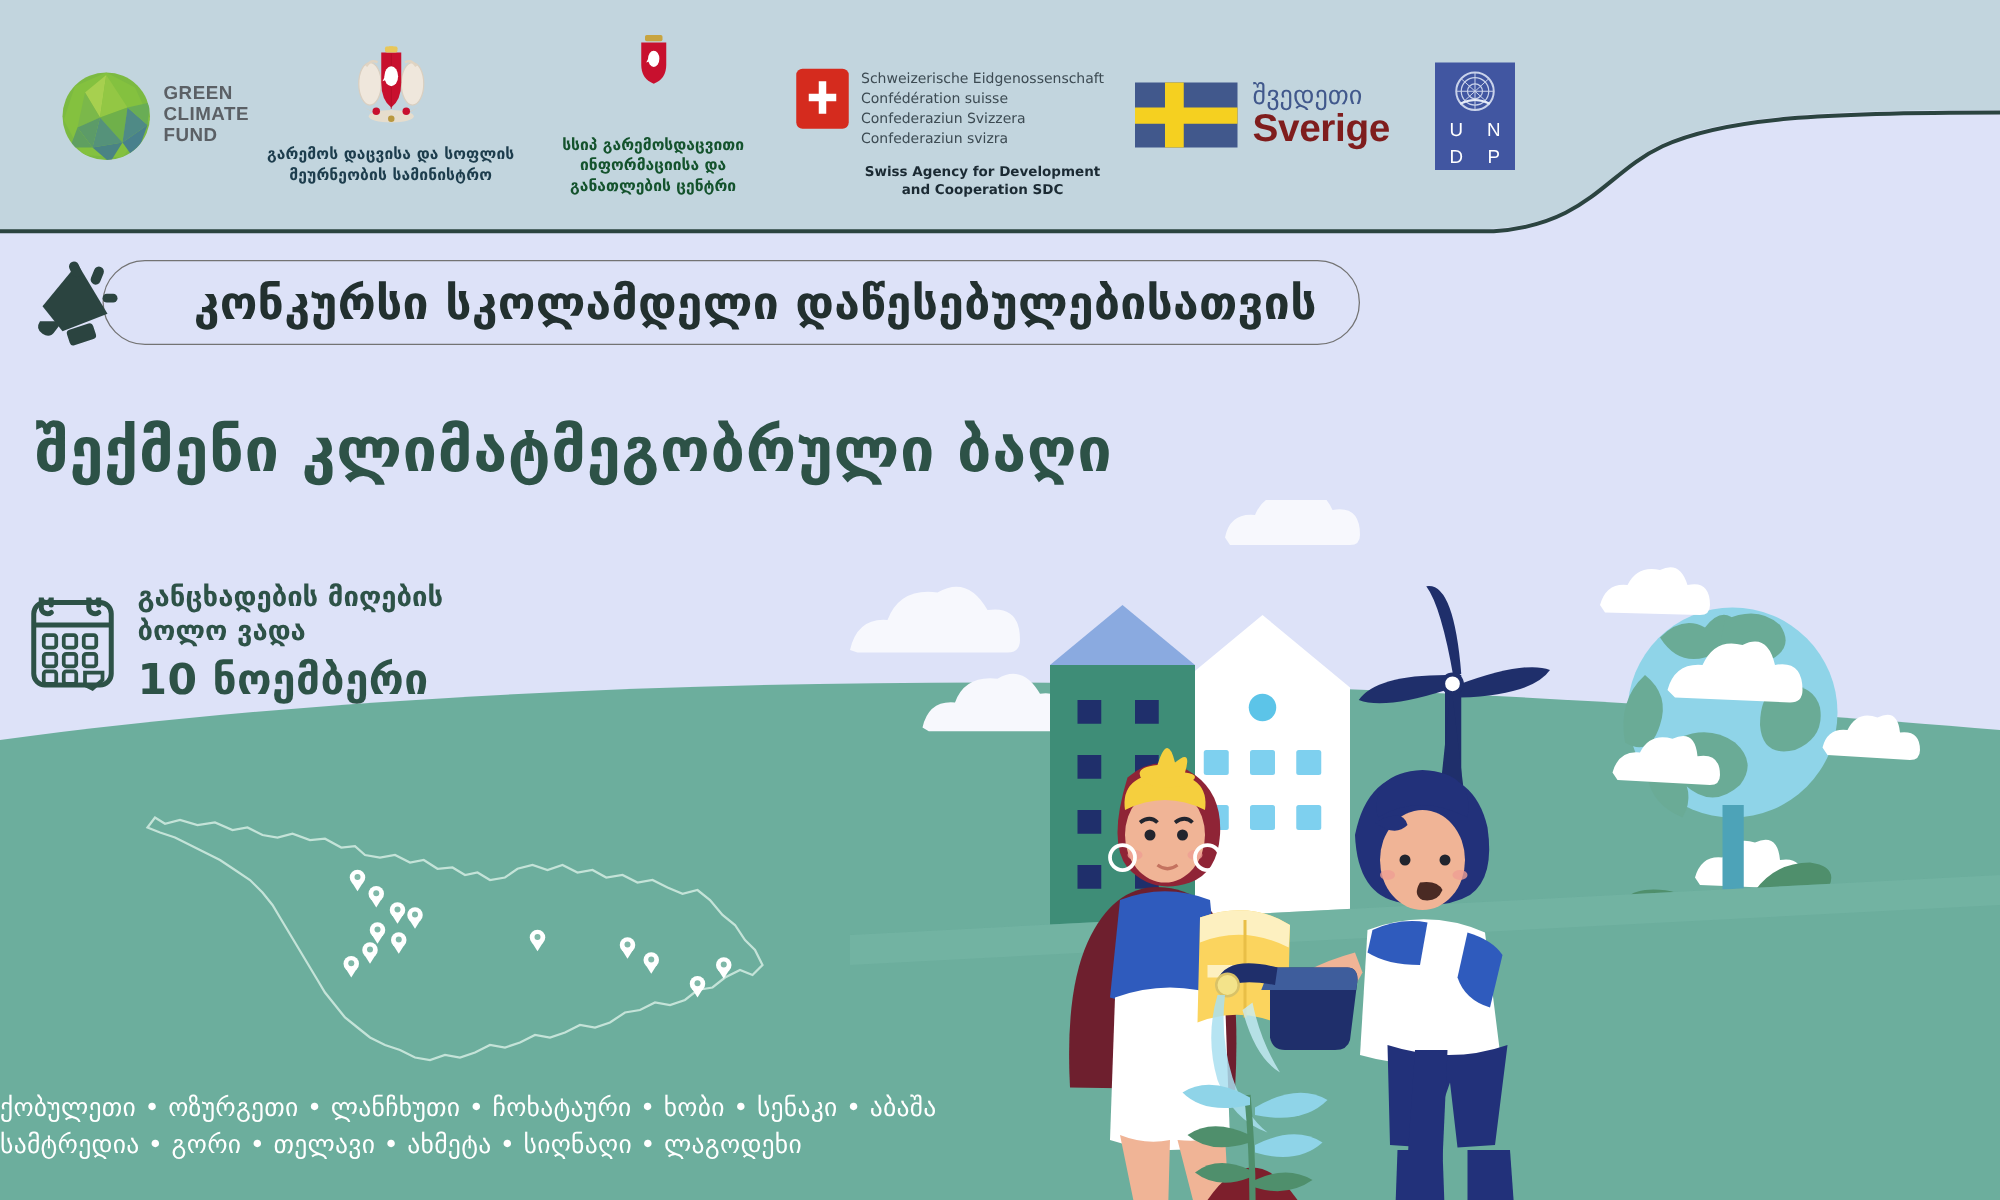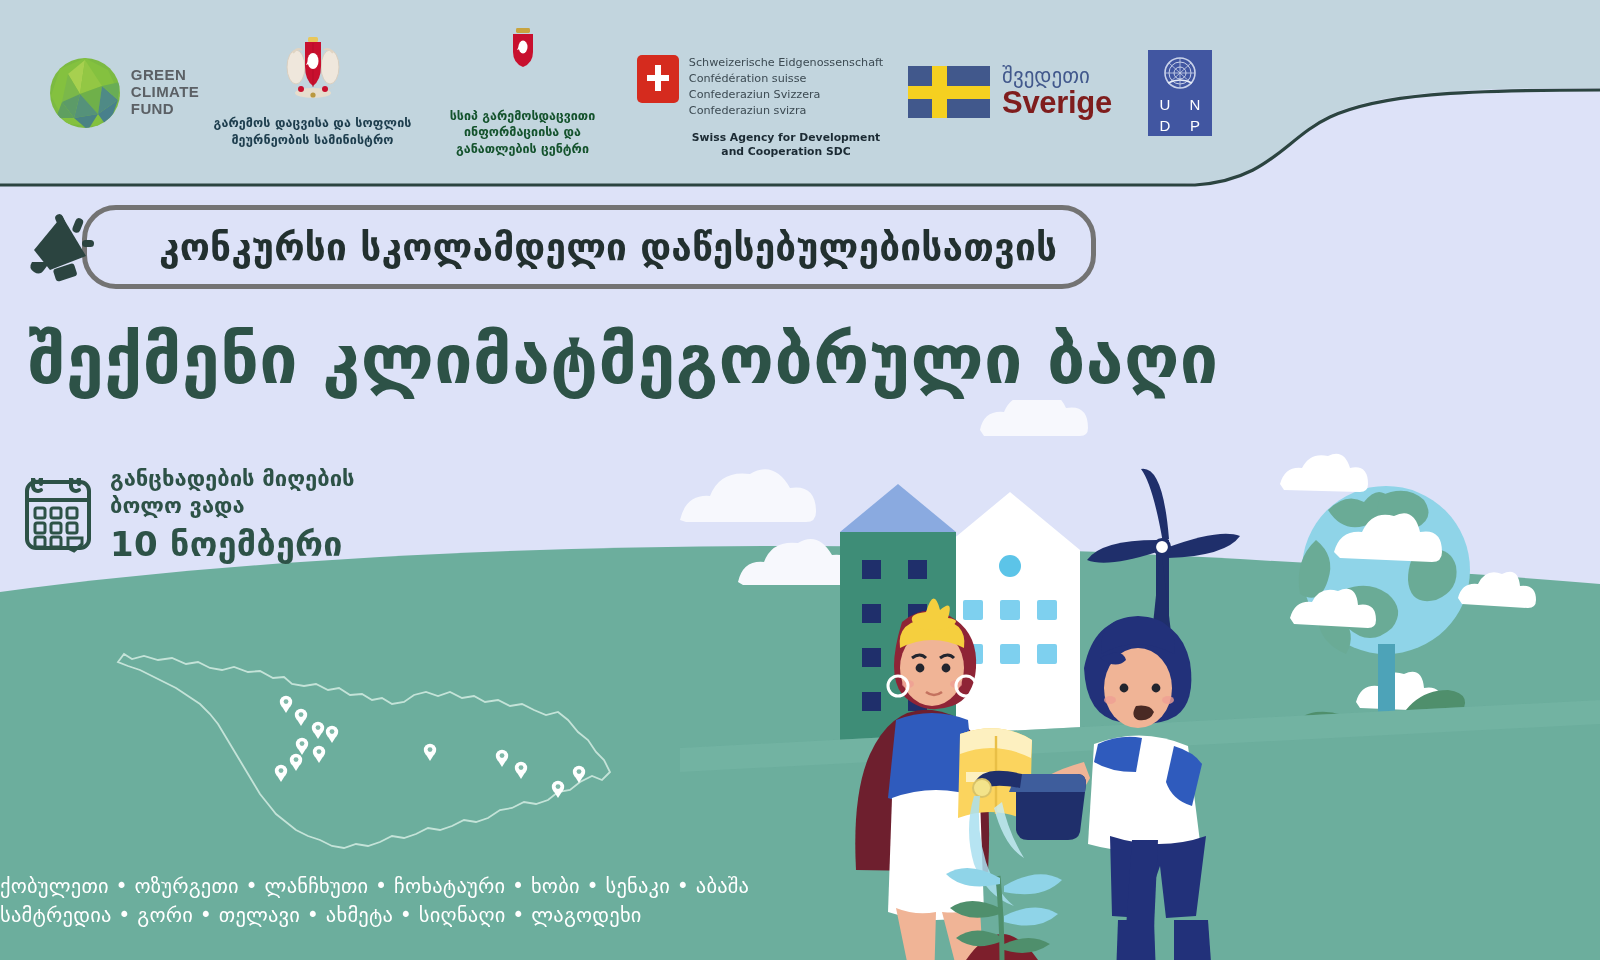--- a/index.html
+++ b/index.html
@@ -102,37 +102,37 @@
   
   .hill { position: absolute; left: 0; bottom: 0; width: 1600px; height: 420px; z-index: 2;}
 
   
   .badge-wrap {
     position: absolute; left: 26px; top: 205px; z-index: 12;
     display: flex; align-items: center;
   }
   .megaphone { width: 72px; height: 74px; position: relative; z-index: 3; margin-right: -16px; }
   .badge-pill {
-    height: 84px;
-    border: 5px solid #737373;
+    height: 68px;
+    border: 1px solid #737373;
     border-radius: 34px;
     display: flex; align-items: center;
     padding: 0 34px 0 72px;
     background: transparent;
   }
   .badge-text {
     font-size: 37px; font-weight: bold; color: #22302f;
     letter-spacing: .2px; white-space: nowrap;
     line-height: 1;
   }
 
   
   .headline {
-    position: absolute; left: 28px; top: 326px; z-index: 12;
-    font-size: 68px; font-weight: bold;
+    position: absolute; left: 28px; top: 336px; z-index: 12;
+    font-size: 49px; font-weight: bold;
     color: #2d5247; letter-spacing: .5px; white-space: nowrap;
     line-height: 1;
   }
 
   
   .deadline {
     position: absolute; left: 22px; top: 466px; z-index: 12;
     display: flex; align-items: flex-start; gap: 16px;
   }
   .cal-icon { width: 72px; height: 84px; flex: none; margin-top: 4px;}

